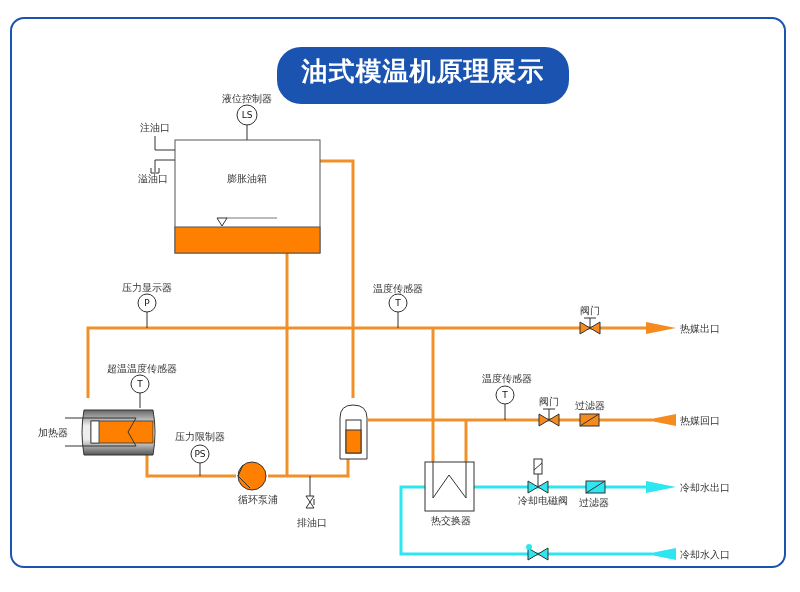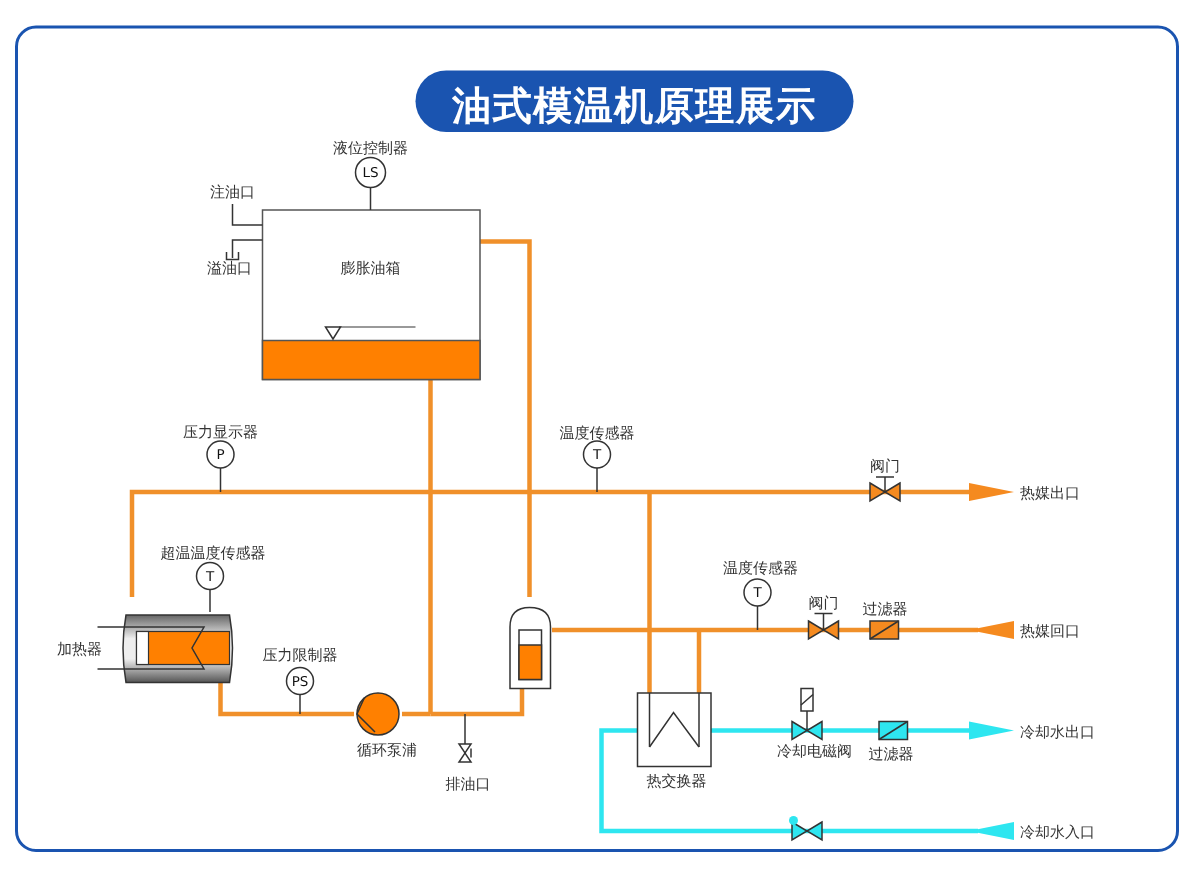--- a/index.html
+++ b/index.html
@@ -1,18 +1,18 @@
 <!DOCTYPE html>
 <html><head>
 <meta charset="utf-8">
 <style>
   html, body { margin:0; padding:0; background:#ffffff; }
   body { width:800px; height:592px; position:relative; overflow:hidden; font-family:"DejaVu Sans", sans-serif; }
   .frame { position:absolute; left:10px; top:17px; width:776px; height:551px; border:2px solid #1a54b0; border-radius:14px; box-sizing:border-box; }
-  .title-pill { position:absolute; left:277px; top:47px; width:292px; height:41px; background:#1a54b0; border-radius:24px; color:#fff; font-weight:bold; font-size:26px; line-height:48px; text-align:center; letter-spacing:1px; font-family:"DejaVu Sans", sans-serif; }
+  .title-pill { position:absolute; left:277px; top:47px; width:292px; height:57px; background:#1a54b0; border-radius:24px; color:#fff; font-weight:bold; font-size:26px; line-height:48px; text-align:center; letter-spacing:1px; font-family:"DejaVu Sans", sans-serif; }
   svg { position:absolute; left:0; top:0; }
   .lbl { font-family:"DejaVu Serif", serif; font-size:10px; fill:#333; }
   .inst { font-family:"DejaVu Sans", sans-serif; font-size:9px; fill:#111; }
 </style>
 </head>
 <body>
 
 <div class="frame"></div>
 <div class="title-pill">油式模温机原理展示</div>
 

